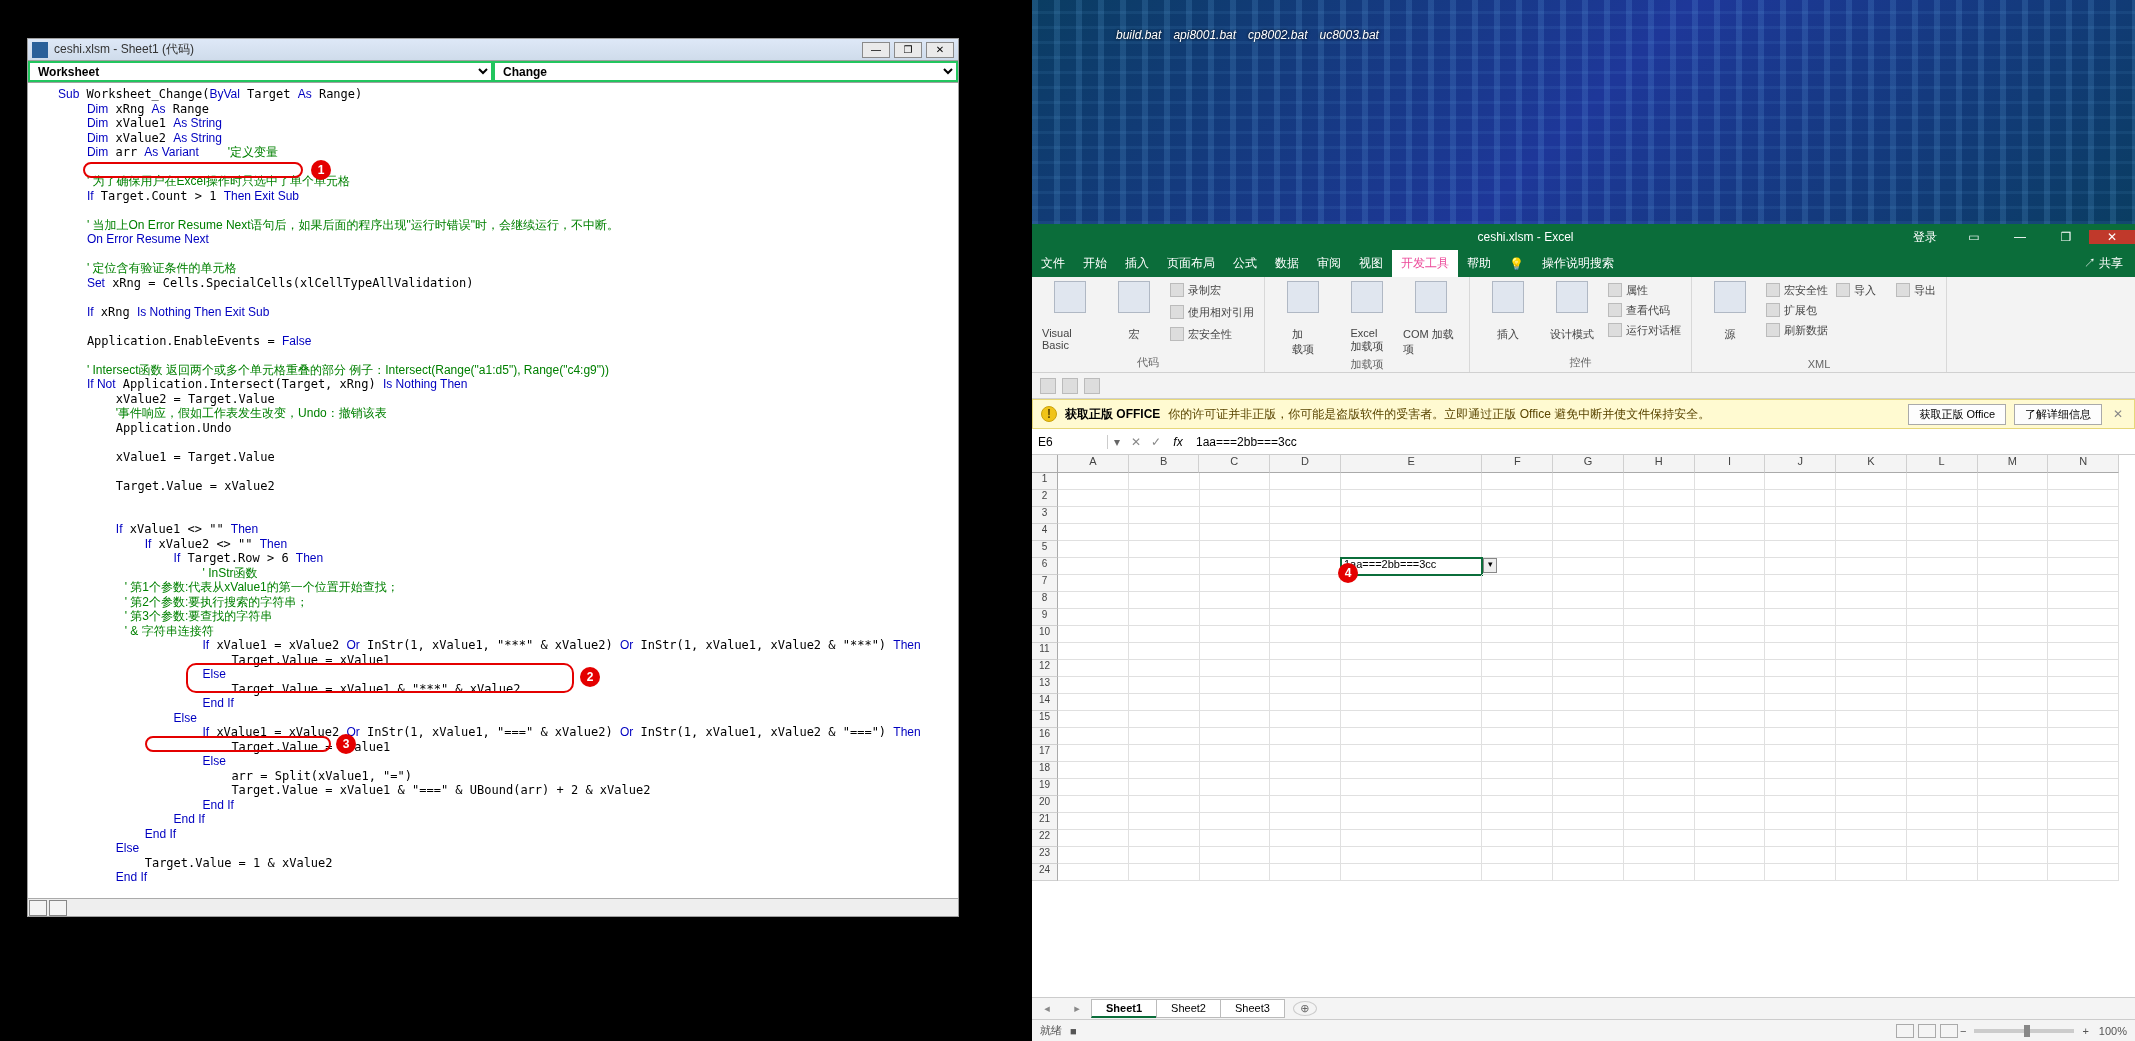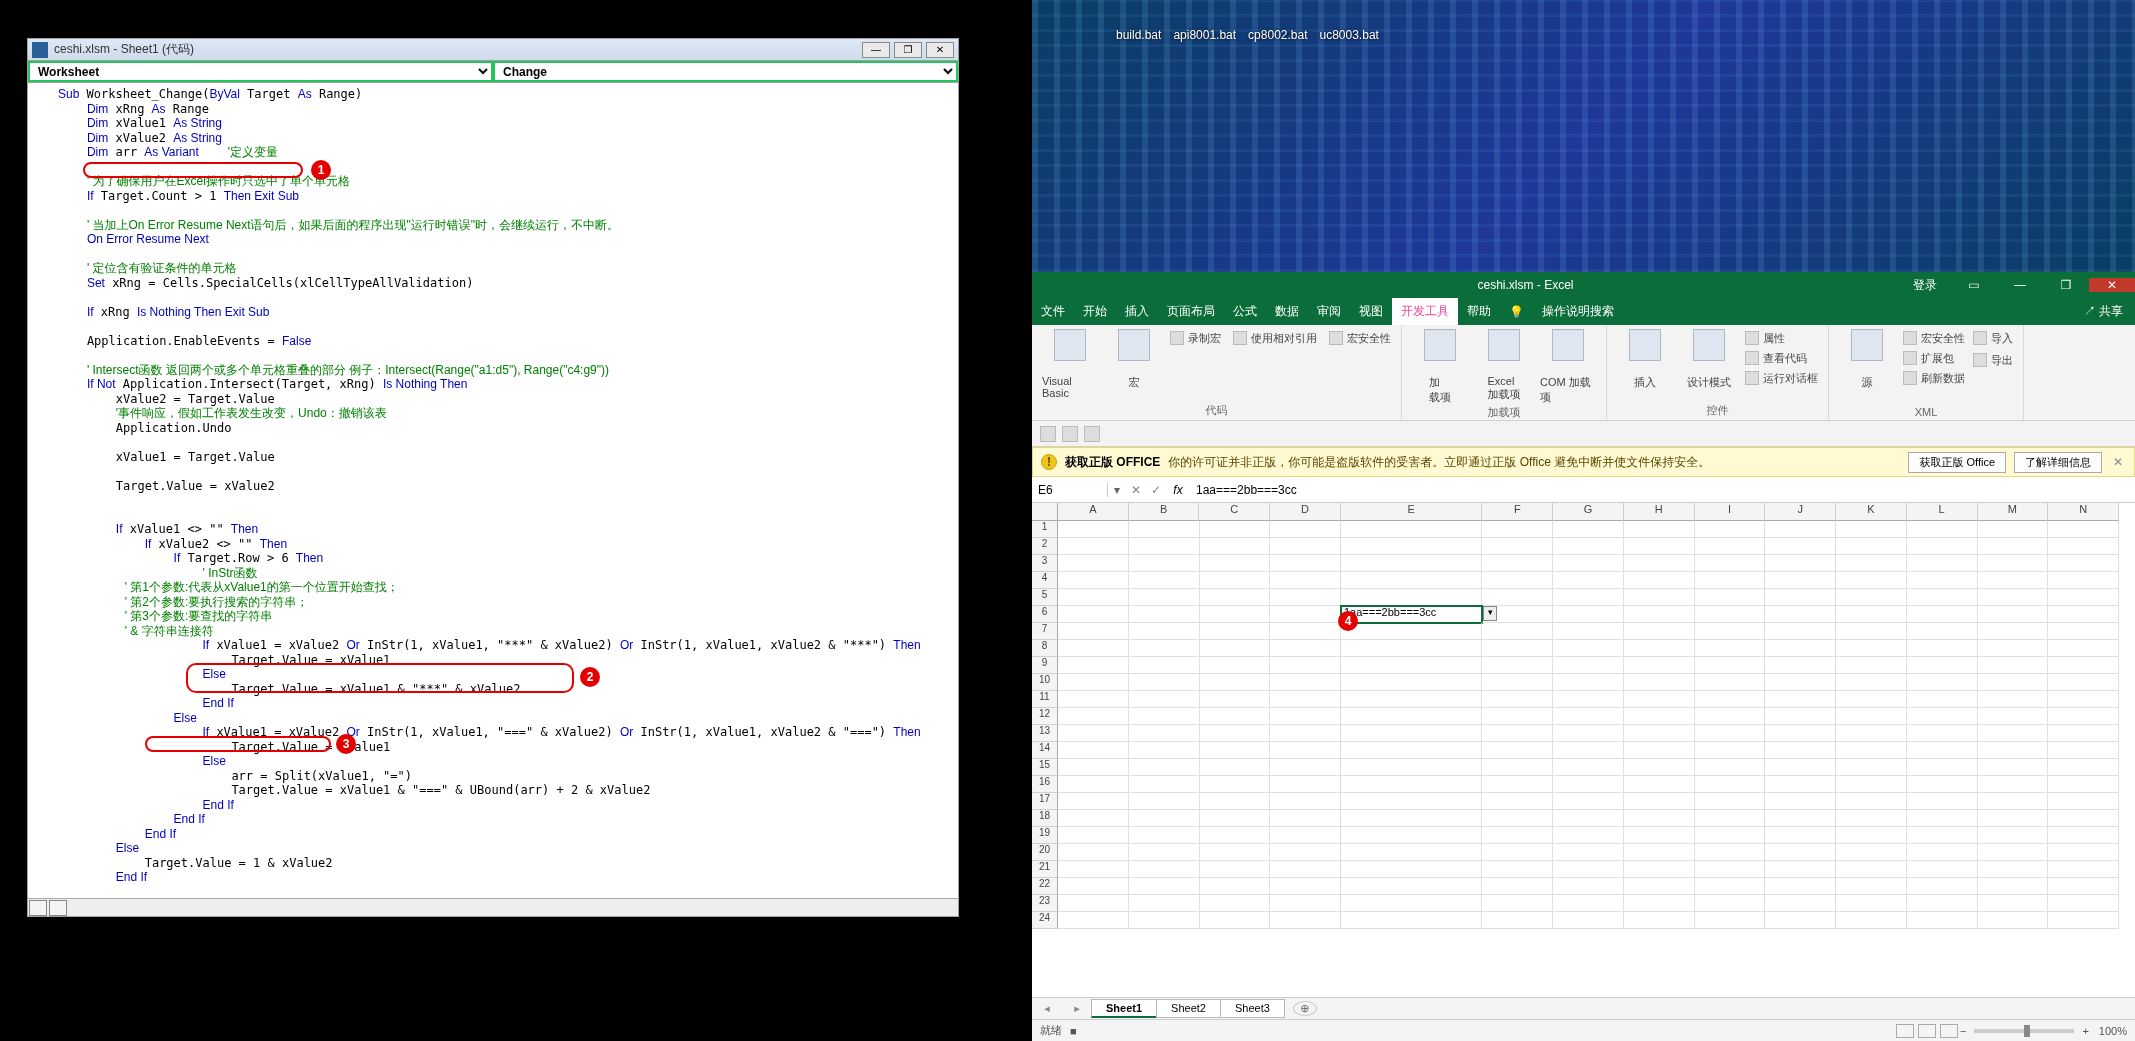--- a/index.html
+++ b/index.html
@@ -19,21 +19,21 @@
 .kw { color: #0000c0; }
 .cm { color: #008000; }
 .vba-hscroll { position: absolute; left: 0; right: 0; bottom: 0; height: 18px; background: #eee; border-top: 1px solid #aaa; }
 .vba-hscroll .tab { display:inline-block; width:18px; height:16px; border:1px solid #888; background:#f4f4f4; margin:1px; }
 
 .callout { position: absolute; border: 2px solid #e40000; border-radius: 10px; }
 .badge { position: absolute; width: 20px; height: 20px; background: #e40000; border-radius: 50%; color: #fff; font-size: 12px; font-weight: bold; text-align: center; line-height: 20px; }
 
 
 .excel { position: absolute; left: 1032px; top: 0; width: 1103px; height: 1041px; background: #fff; display: flex; flex-direction: column; }
-.excel .bgimg { height: 272px; background: linear-gradient(135deg,#0a3d62,#1e3799,#0a3d62); position: relative; overflow:hidden; }
+.excel .bgimg { height: 224px; background: linear-gradient(135deg,#0a3d62,#1e3799,#0a3d62); position: relative; overflow:hidden;font-style:italic; }
 .bgimg::before{content:"";position:absolute;inset:0;background:repeating-linear-gradient(90deg,rgba(120,200,255,.15) 0 6px,transparent 6px 22px),repeating-linear-gradient(0deg,rgba(120,200,255,.08) 0 3px,transparent 3px 15px);}
 .bgimg .files { position: absolute; top: 28px; left: 84px; display: flex; gap: 12px; }
 .bgimg .files span { font-size: 12px; color: #fff; text-shadow: 0 0 3px #000; }
 .excel .appbar { height: 26px; background: #0b6d3a; display: flex; align-items: center; color: #fff; font-size: 12px; }
 .appbar .doc { flex:1; text-align:center; }
 .appbar .btns { display:flex; gap:0; }
 .appbar .btn { width:46px; text-align:center; }
 .appbar .btn.close { background:#c0392b; }
 .tabs { display:flex; background:#0b6d3a; color:#fff; height:27px; align-items:center; font-size:12px; }
 .tabs .tab { padding:0 9px; height:100%; display:flex; align-items:center; cursor:pointer; }
@@ -223,21 +223,21 @@
     <div class="grp">
       <div class="row">
         <div class="bigbtn">
             <span class="ic"></span>
             <span>Visual Basic</span>
           </div>
         <div class="bigbtn">
             <span class="ic"></span>
             <span>宏</span>
           </div>
-        <div style="display:flex;flex-direction:row;gap:12px;">
+        <div style="display:flex;flex-direction:column;gap:4px;">
           <div class="smallbtn">
               <span class="ic"></span>
               <span>录制宏</span>
             </div>
           <div class="smallbtn">
               <span class="ic"></span>
               <span>使用相对引用</span>
             </div>
           <div class="smallbtn">
               <span class="ic"></span>
@@ -306,21 +306,21 @@
             </div>
           <div class="smallbtn">
               <span class="ic"></span>
               <span>扩展包</span>
             </div>
           <div class="smallbtn">
               <span class="ic"></span>
               <span>刷新数据</span>
             </div>
         </div>
-        <div style="display:flex;flex-direction:column;gap:4px;">
+        <div style="display:flex;flex-direction:row;gap:20px;">
           <div class="smallbtn">
               <span class="ic"></span>
               <span>导入</span>
             </div>
           <div class="smallbtn">
               <span class="ic"></span>
               <span>导出</span>
             </div>
         </div>
       </div>

